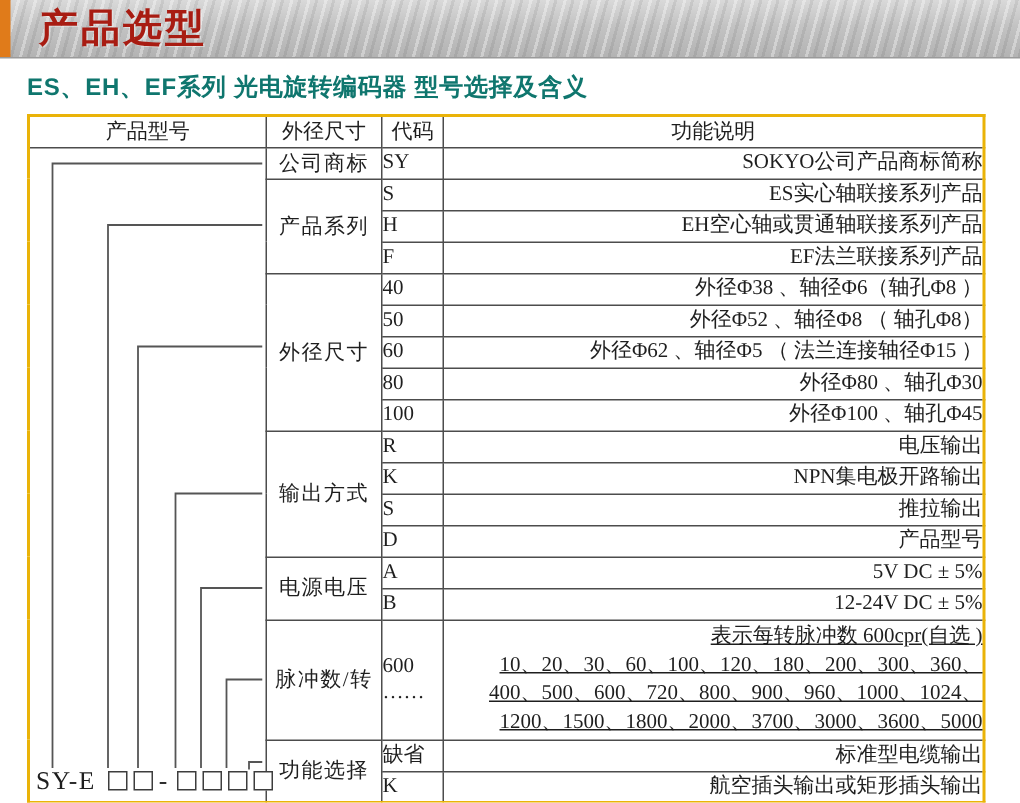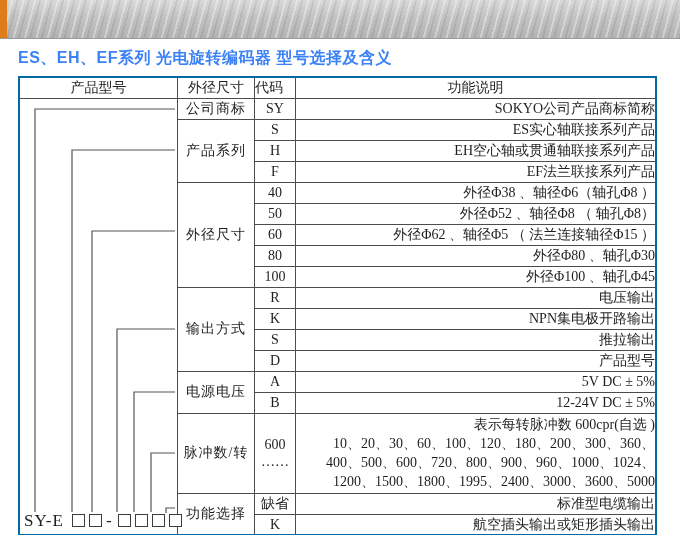--- a/index.html
+++ b/index.html
@@ -20,60 +20,61 @@
   .banner-title{
     position:absolute;left:26px;top:0;line-height:37px;
     font-family:"Liberation Sans","DejaVu Sans",sans-serif;
     font-weight:bold;font-size:26px;color:#A81C12;letter-spacing:2px;
     text-shadow:1px 1px 0 rgba(255,255,255,.45);
   }
   
   .subtitle{
     margin:9px 16px 7px 18px;
     font-family:"Liberation Sans","DejaVu Sans",sans-serif;
-    font-weight:bold;font-size:16px;color:#3b82f6;letter-spacing:.5px;
+    font-weight:bold;font-size:16px;color:#0f766e;letter-spacing:.5px;
   }
   
   table.sel{
     margin-left:18px;border-collapse:collapse;table-layout:fixed;
-    width:632px;border:2px solid #0369a1;
+    width:632px;border:2px solid #eab308;
   }
   table.sel th, table.sel td{
     border:1px solid #4c4c4c;font-weight:normal;
     font-size:14px;padding:0;vertical-align:middle;
   }
   tr.hdr{height:21px;}
   tr.row{height:21px;}
   tr.row.tall{height:80px;}
   th.c-model{width:157px;text-align:center;}
   th.c-func{width:76px;text-align:center;}
-  th.c-code{width:40px;text-align:left;font-family:Liberation Serif, serif;}
+  th.c-code{width:40px;text-align:center;font-family:Liberation Serif, serif;}
   th.c-desc{width:359px;text-align:center;padding-left:8px;}
   td.label-cell{text-align:center;font-size:15px;letter-spacing:1px;}
-  td.code-cell{text-align:center;line-height:17px;}
+  td.code-cell{line-height:17px;}
   td.desc-cell{text-align:right;padding-left:8px;line-height:19px;}
-  td.desc-cell div{white-space:nowrap;}
+  td.desc-cell div{white-space:nowrap;text-decoration:underline;}
   
   td.diagram-cell{padding:0;vertical-align:top;text-align:right;}
   .diagram{position:relative;width:155px;height:435px;}
   .diagram svg{position:absolute;left:0;top:0;}
   .model-row{
     position:absolute;left:4px;bottom:4px;height:18px;
     display:flex;align-items:center;
     font-size:17px;letter-spacing:1px;white-space:nowrap;
   }
   .mbox{width:11px;height:11px;border:1px solid #3d3d3d;margin-left:4px;background:#fff;}
   .mbox.first{margin-left:8px;}
   .msep{margin:0 1px 0 4px;}
 </style>
 </head>
 <body>
 
 <div class="banner">
   <div class="banner-accent" style="background: rgb(224, 123, 26);"></div>
+  <span class="banner-title" style="color: rgb(168, 28, 18);">产品选型</span>
 </div>
 
 <div class="subtitle">ES、EH、EF系列 光电旋转编码器 型号选择及含义</div>
 
 <table class="sel">
   <thead>
     <tr class="hdr">
       <th class="c-model">产品型号</th>
       <th class="c-func">外径尺寸</th>
       <th class="c-code">代码</th>
@@ -174,21 +175,21 @@
       <tr class="row tall">
         <td rowspan="1" class="label-cell">脉冲数/转</td>
         <td class="code-cell">
           <div>600</div>
           <div>……</div>
         </td>
         <td class="desc-cell">
           <div>表示每转脉冲数 600cpr(自选 )</div>
           <div>10、20、30、60、100、120、180、200、300、360、</div>
           <div>400、500、600、720、800、900、960、1000、1024、</div>
-          <div>1200、1500、1800、1995、2400、3000、3600、5000</div>
+          <div>1200、1500、1800、2000、3700、3000、3600、5000</div>
         </td>
       </tr>
       <tr class="row">
         <td rowspan="2" class="label-cell">功能选择</td>
         <td class="code-cell">缺省</td>
         <td class="desc-cell">标准型电缆输出</td>
       </tr>
       <tr class="row">
         <td class="code-cell">K</td>
         <td class="desc-cell">航空插头输出或矩形插头输出</td>

